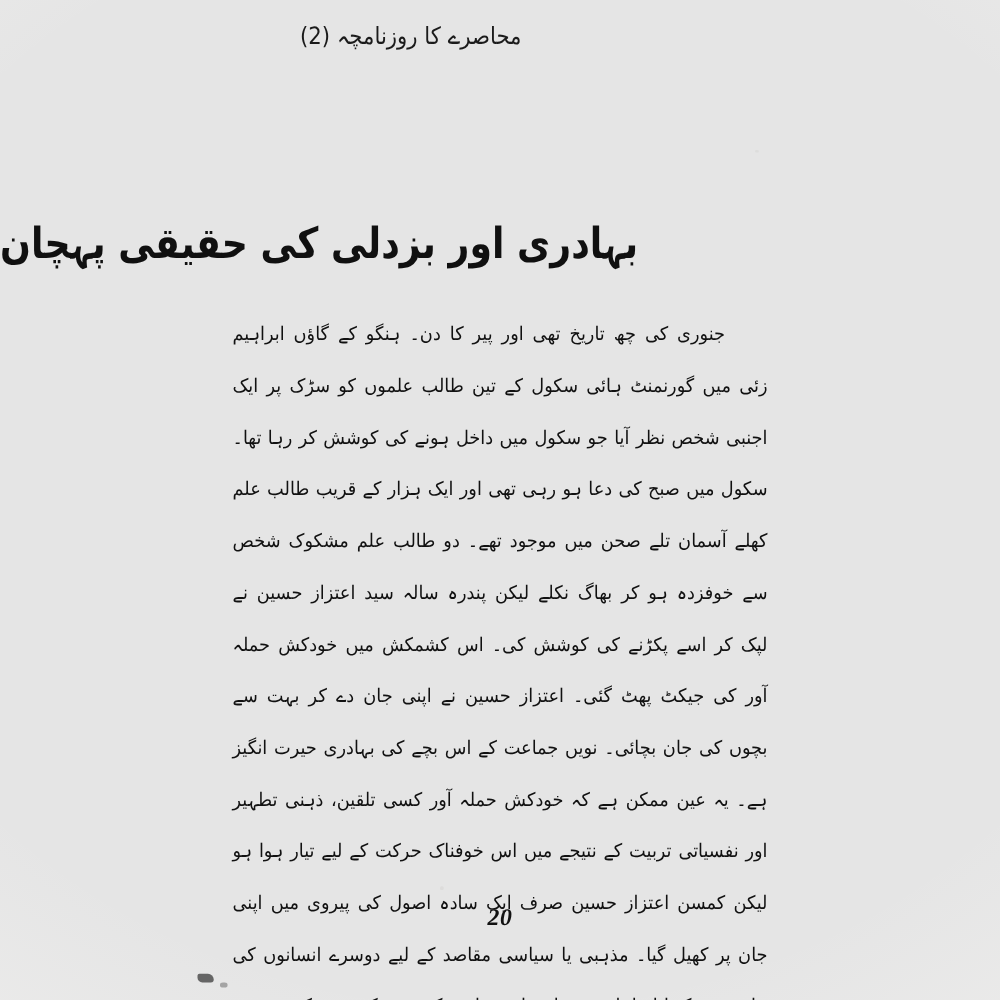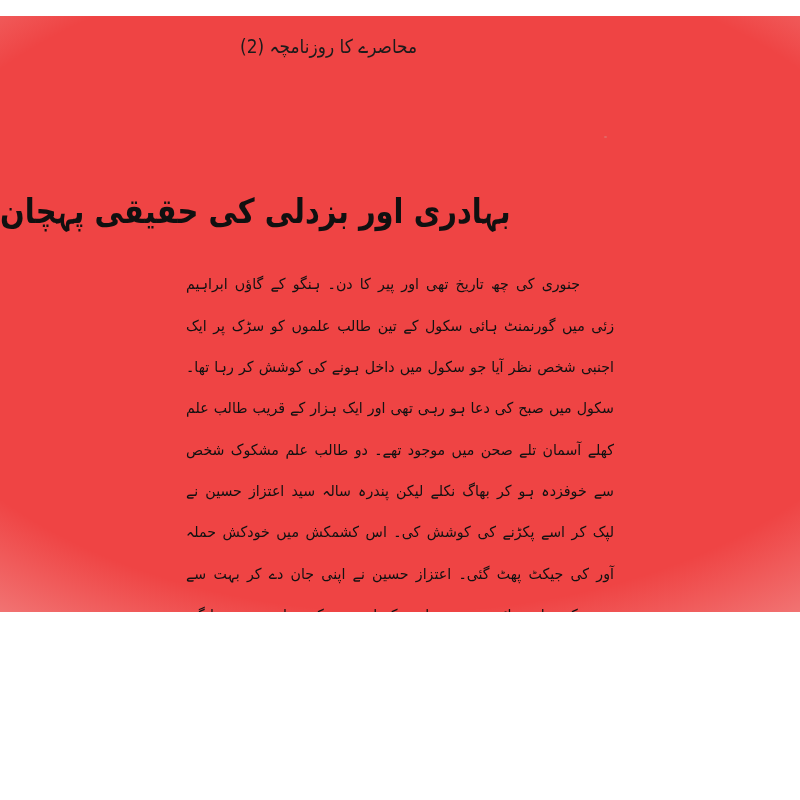--- a/index.html
+++ b/index.html
@@ -7,23 +7,23 @@
     margin: 0;
     padding: 0;
     background: #ffffff;
   }
   body {
     font-family: "DejaVu Sans", sans-serif;
   }
   .page {
     position: relative;
     width: 800px;
-    height: 596px;
-    margin: 16px auto;
-    background: #ef4444;
+    height: 800px;
+    margin: 0 auto;
+    background: #e5e5e5;
     overflow: hidden;
   }
   
   .scan-tint {
     position: absolute;
     inset: 0;
     background:
       radial-gradient(ellipse 120% 100% at 50% 45%, rgba(255,255,255,0) 55%, rgba(247,246,244,0.85) 100%);
     pointer-events: none;
   }

